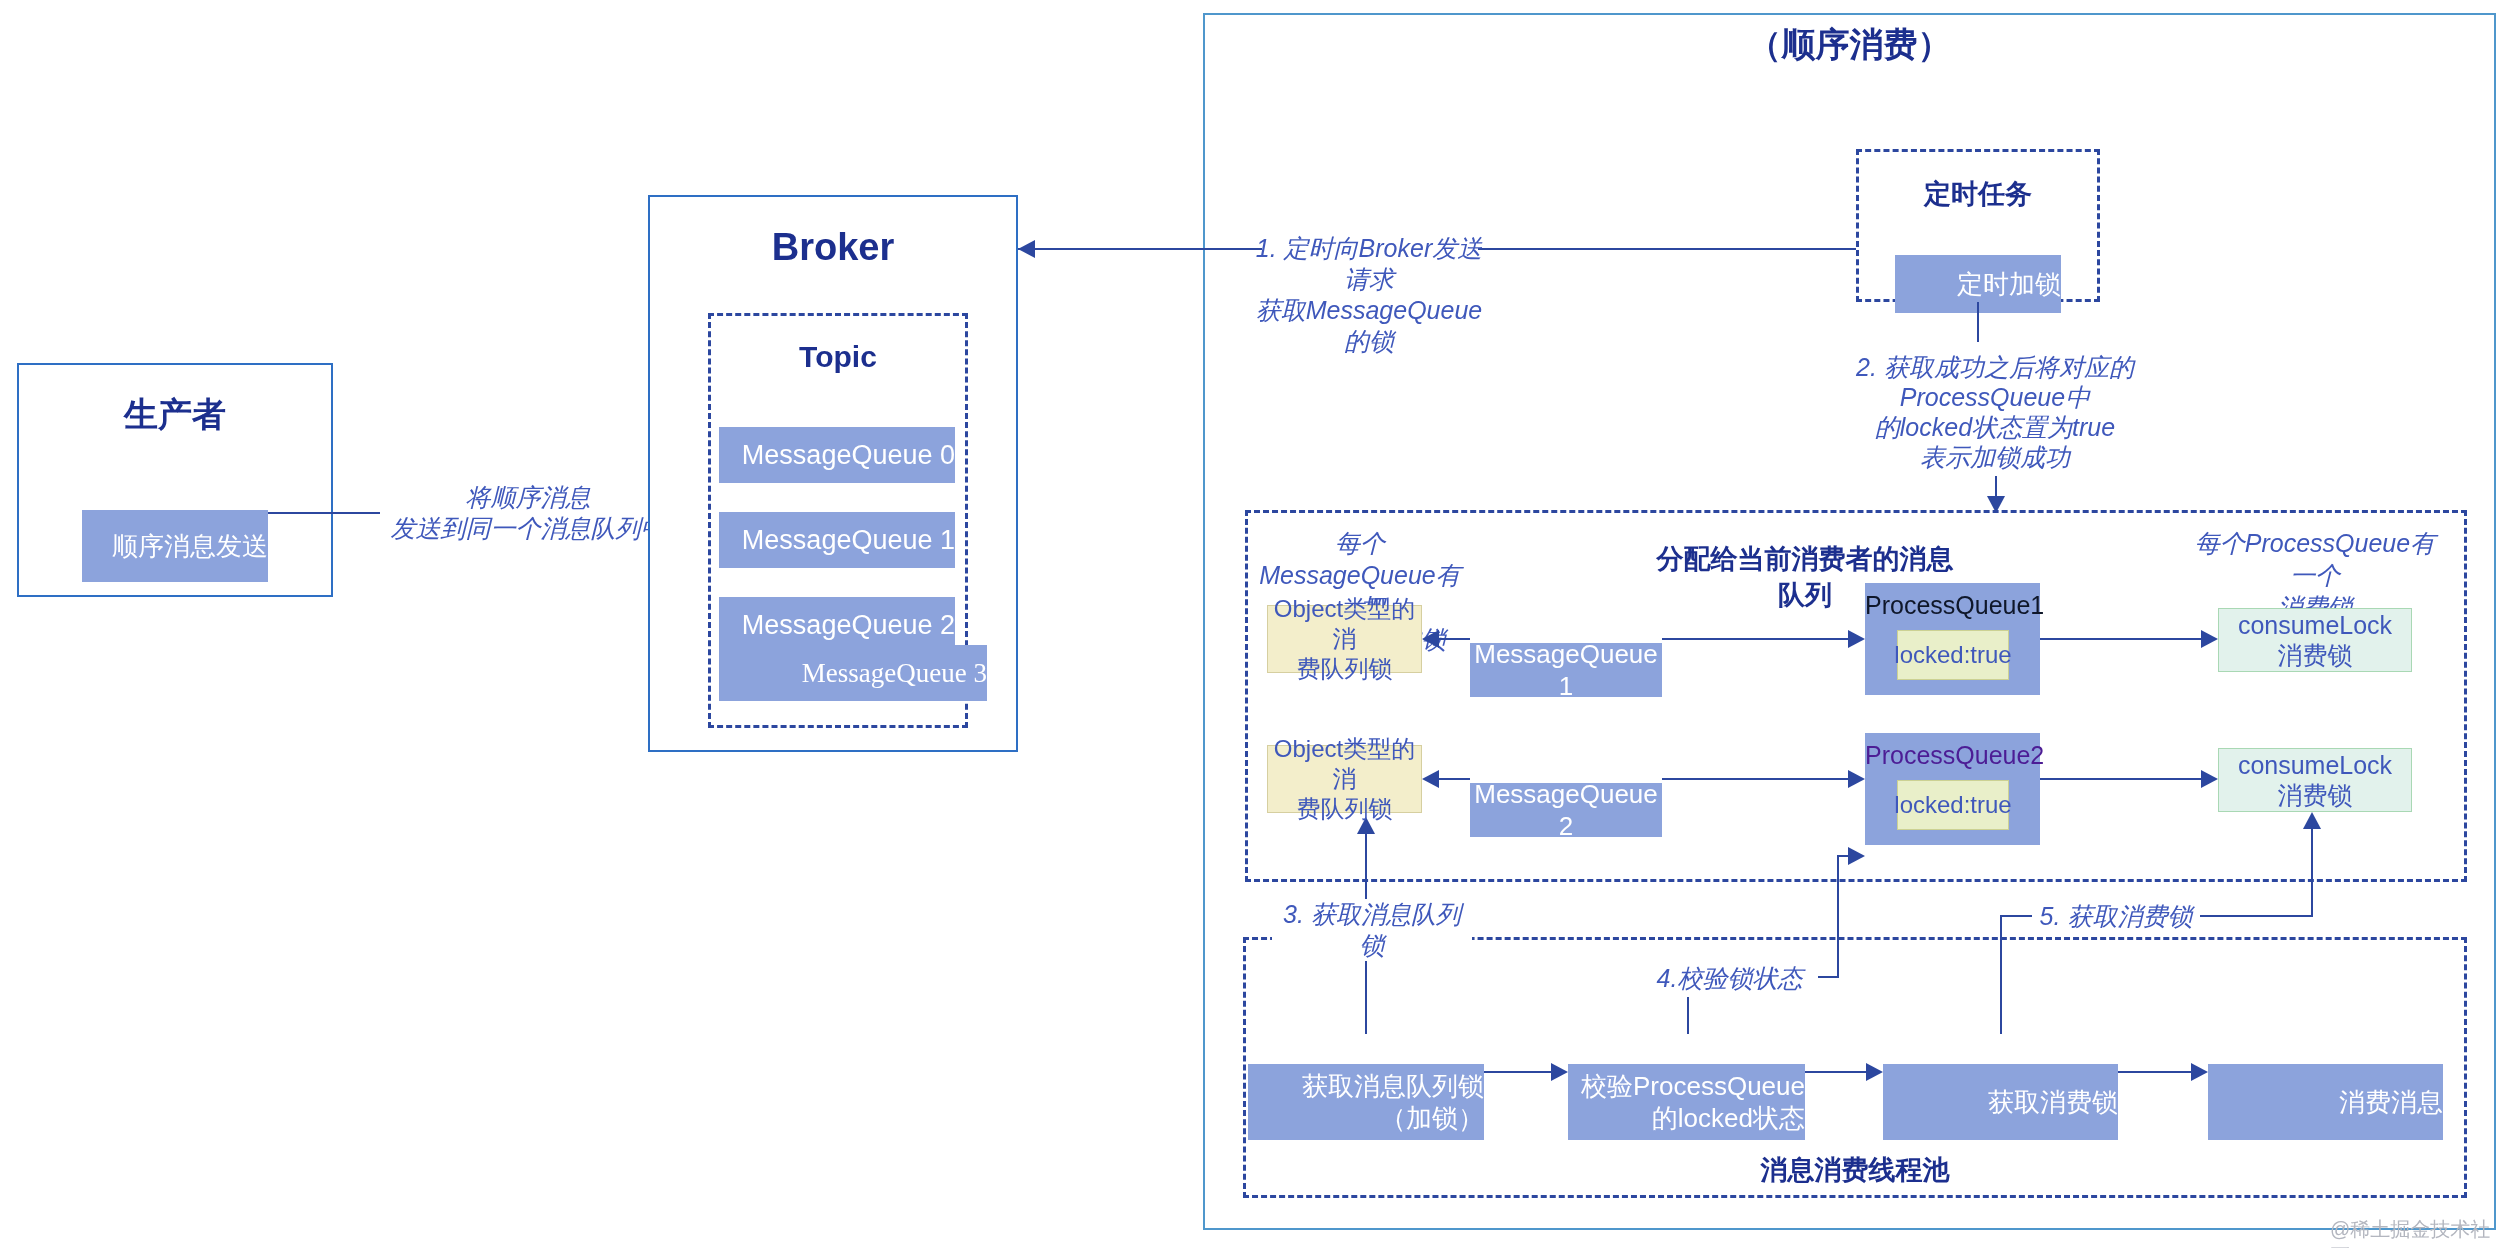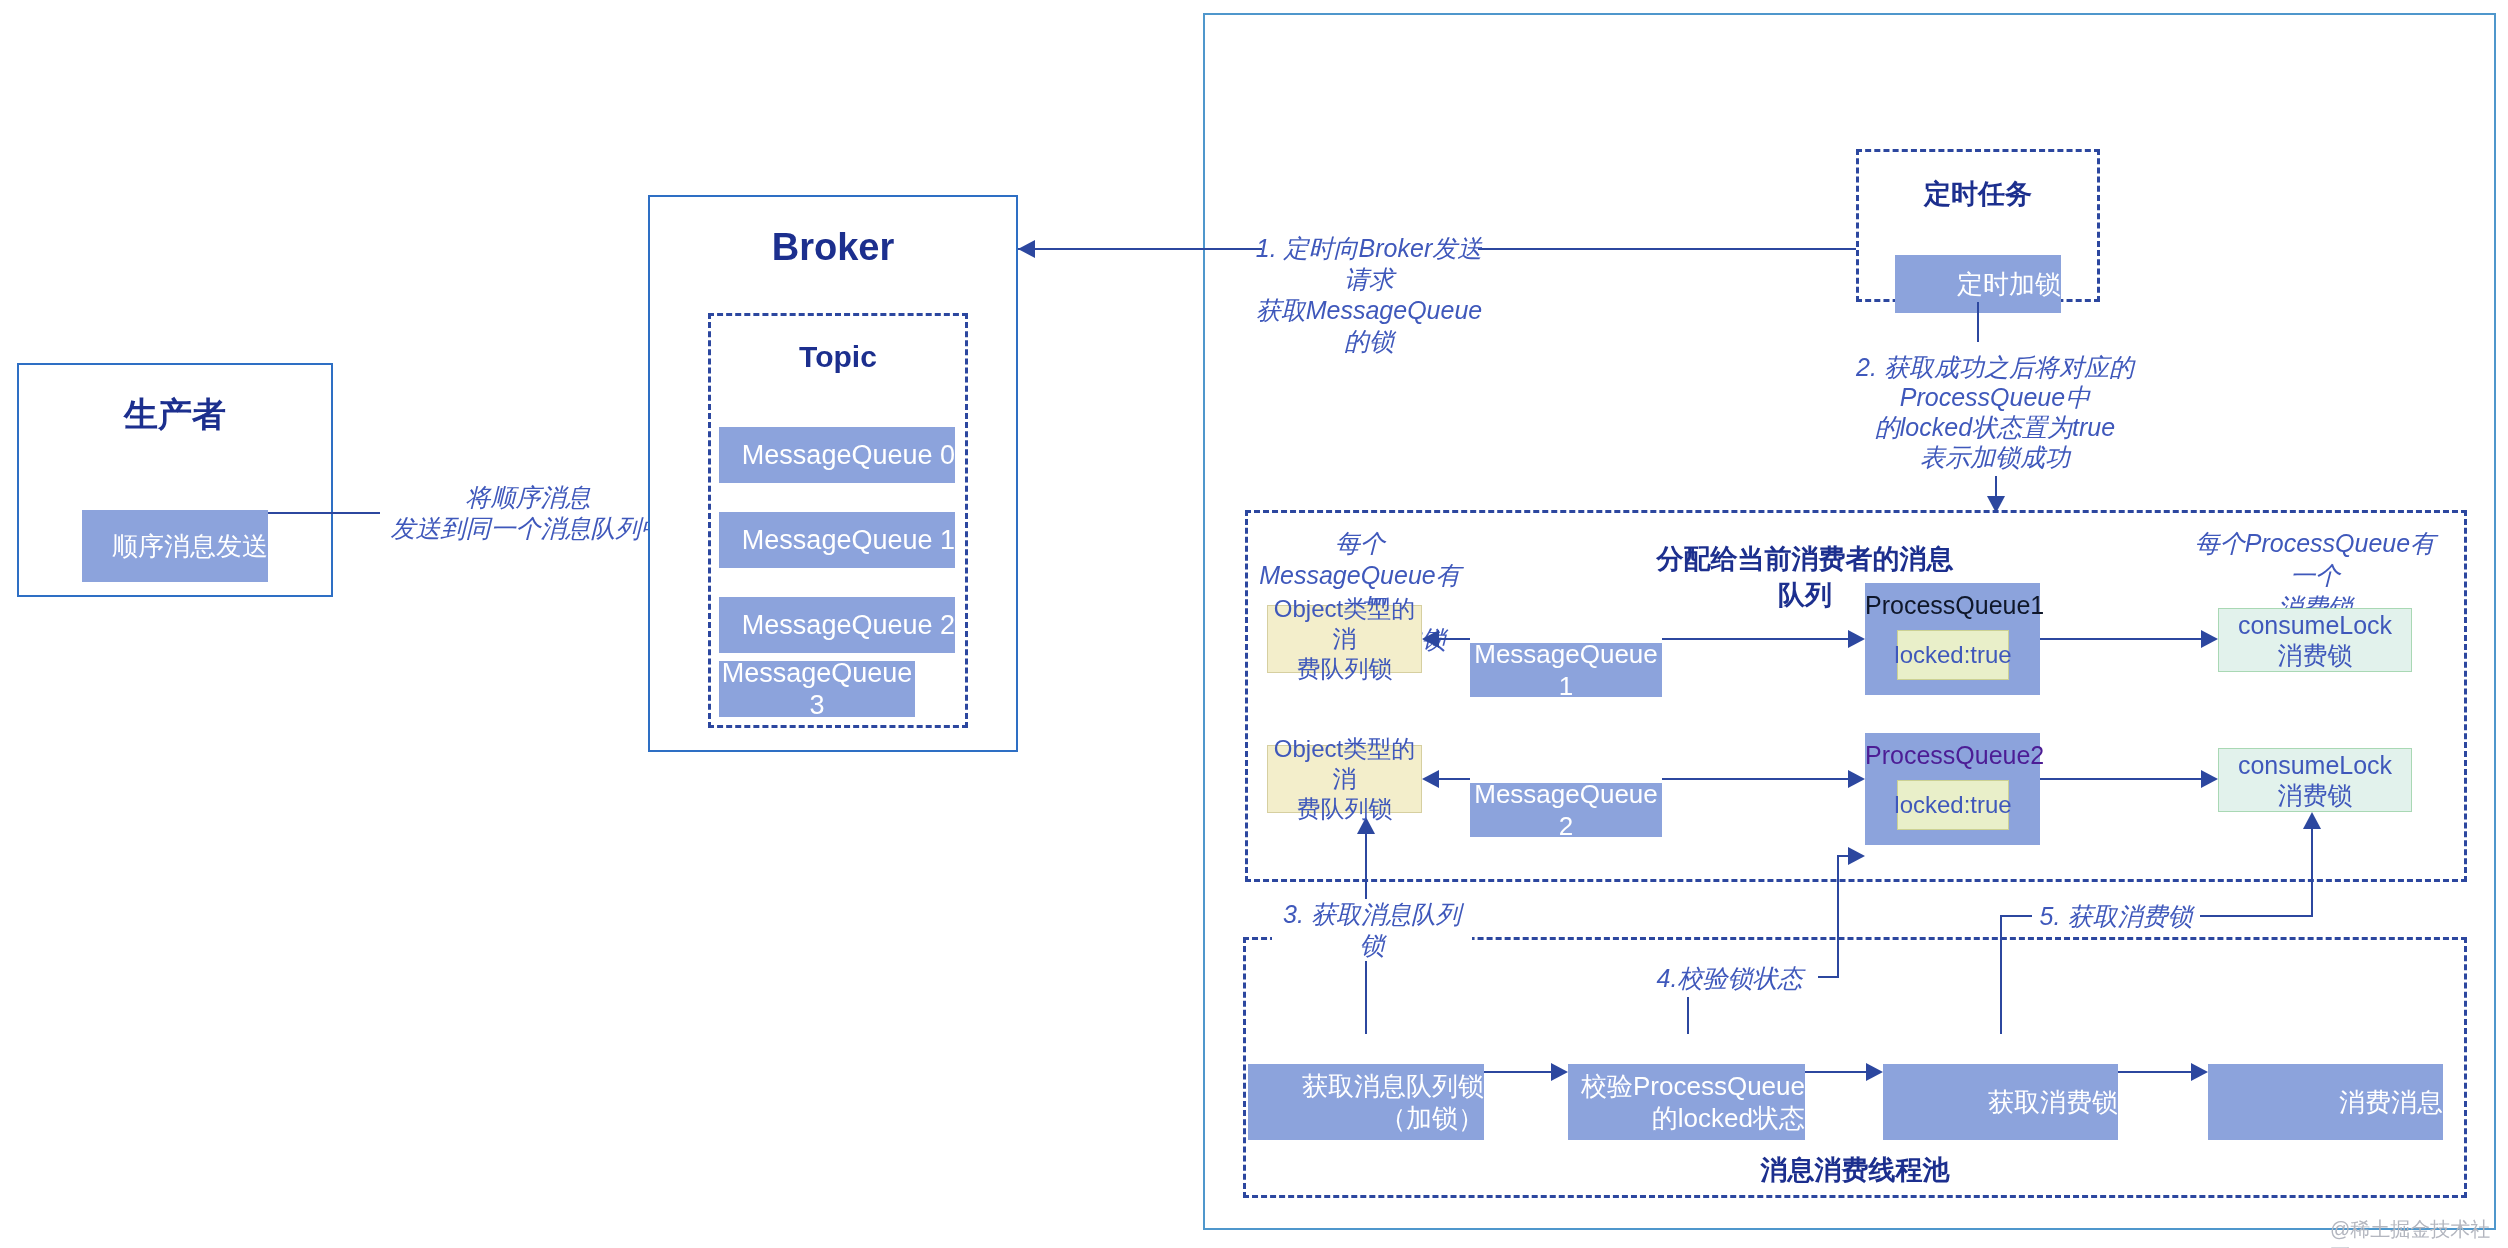--- a/index.html
+++ b/index.html
@@ -48,26 +48,27 @@
 <div class="heading" style="left:708px;top:340px;width:260px;font-size:30px;text-align:center;">Topic</div>
 <div class="bluebox" style="left:719px;top:397px;width:236px;height:56px;font-size:27px;">
   <span>MessageQueue 0</span>
 </div>
 <div class="bluebox" style="left:719px;top:482px;width:236px;height:56px;font-size:27px;">
   <span>MessageQueue 1</span>
 </div>
 <div class="bluebox" style="left:719px;top:567px;width:236px;height:56px;font-size:27px;">
   <span>MessageQueue 2</span>
 </div>
-<div class="bluebox" style="left:719px;top:631px;width:196px;height:56px;font-size:27px;">
+<div class="bluebox" style="left:719px;top:615px;width:268px;height:56px;font-size:27px;font-family:Liberation Serif, serif;">
   <span>MessageQueue 3</span>
 </div>
 
 <div class="abs" style="left:1203px;top:13px;width:1293px;height:1217px;border:2px solid #4f97cc;"></div>
 <div class="heading" style="left:1203px;top:22px;width:1293px;font-size:34px;line-height:44px;">
+  <div>（顺序消费）</div>
 </div>
 
 <div class="dashedbox" style="left:1856px;top:149px;width:244px;height:153px;"></div>
 <div class="heading" style="left:1856px;top:176px;width:244px;font-size:27px;">定时任务</div>
 <div class="bluebox" style="left:1895px;top:225px;width:166px;height:58px;">
   <span>定时加锁</span>
 </div>
 
 <div class="hline" style="left:1018px;top:248px;width:244px;"></div>
 <div class="hline" style="left:1478px;top:248px;width:378px;"></div>

